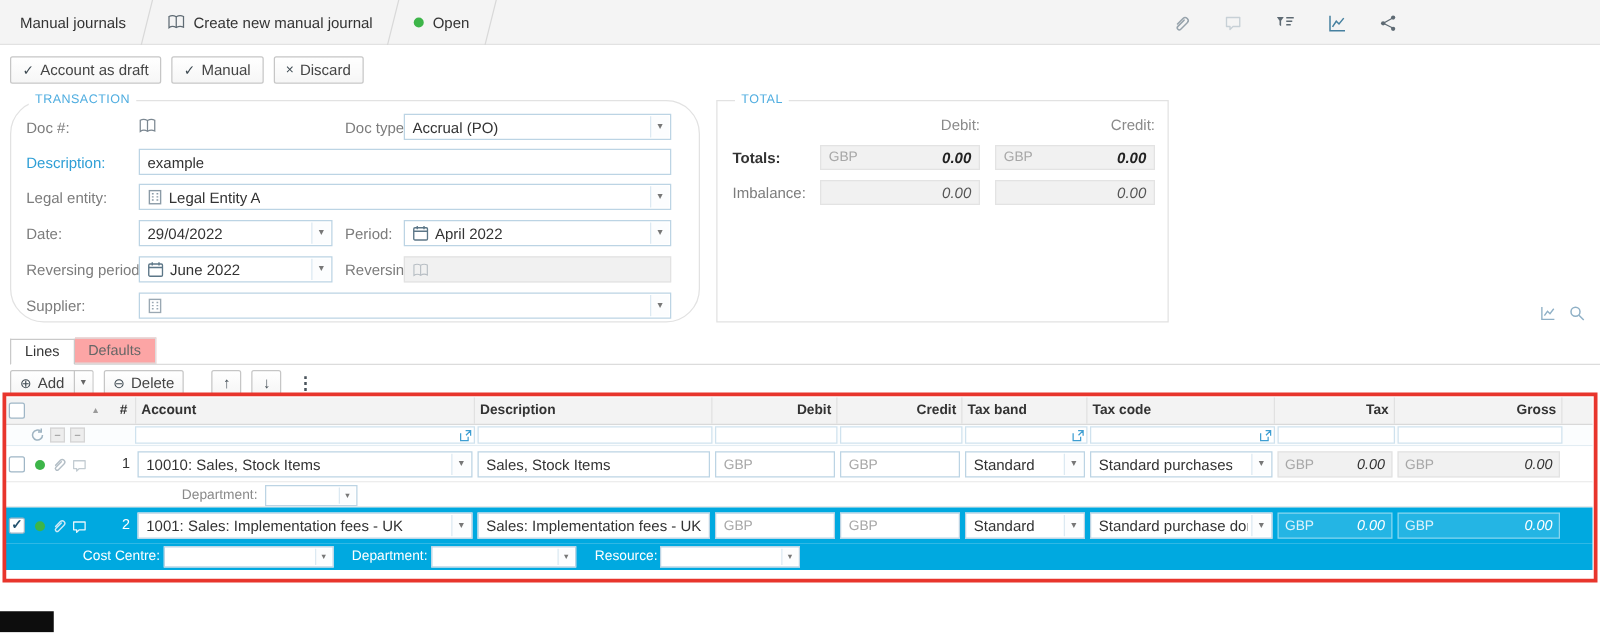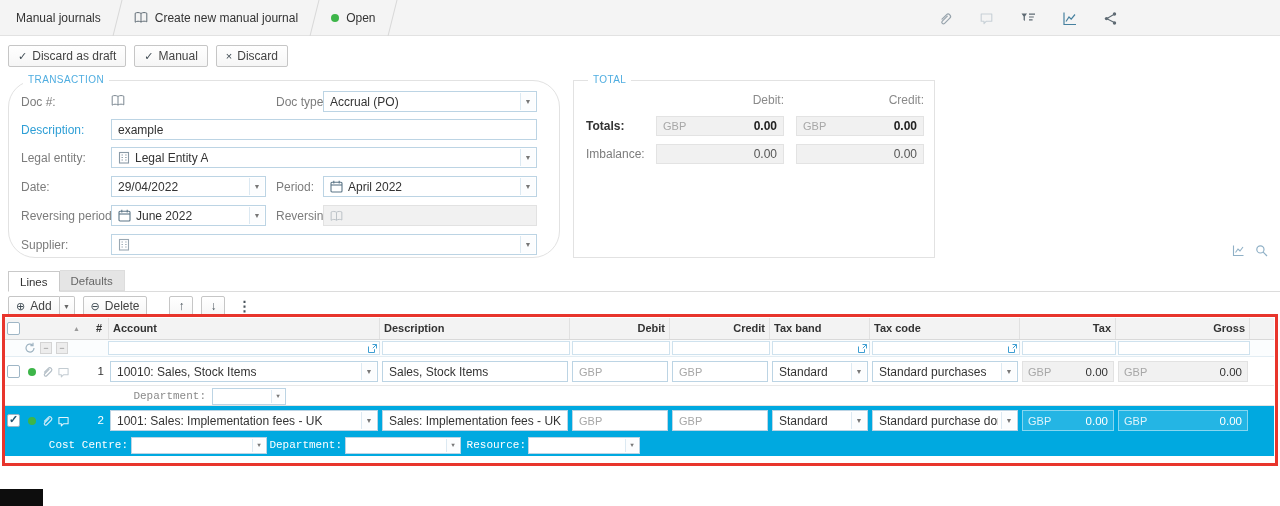--- a/index.html
+++ b/index.html
@@ -24,31 +24,31 @@
   .legend { position:absolute; top:-7px; left:14px; background:#fff; padding:0 5px; font-size:10px; color:#4fade0; letter-spacing:.4px; }
   .flabel { position:absolute; font-size:12px; color:#7c7c7c; white-space:nowrap; }
   .flabel.blue { color:#2f9fd6; }
   .ctl { position:absolute; height:21px; border:1px solid #bcd4e4; background:#fff; display:flex; align-items:center; gap:5px; padding:0 6px; font-size:12px; color:#333; overflow:hidden; }
   .ctl.pad-r { padding-right:19px; }
   .ctl-text { white-space:nowrap; overflow:hidden; }
   .caret { position:absolute; right:1px; top:1px; bottom:1px; width:15px; display:flex; align-items:center; justify-content:center; font-size:7px; color:#777; border-left:1px solid #dce9f2; background:#fcfdfe; }
   .ctl.disabled { background:#f1f1f1; border-color:#e2e2e2; color:#999; }
   .amt { position:absolute; top:4px; height:21px; display:flex; align-items:center; justify-content:space-between; padding:0 5px; background:#f1f1f1; border:1px solid #e2e2e2; font-size:11.5px; }
   .cur { color:#a7a7a7; font-size:11px; }
-  .val { color:#333; }
+  .val { color:#333;font-style:italic; }
   .tot-box { position:absolute; height:20px; display:flex; align-items:center; justify-content:space-between; padding:0 6px; background:#f1f1f1; border:1px solid #e3e3e3; font-size:12px; }
   .tot-box .val.bold { font-weight:bold; color:#222; }
   .hdr-lab { position:absolute; font-size:12px; color:#8a8a8a; text-align:right; }
   .corner-icons { position:absolute; right:12px; top:244px; display:flex; gap:10px; }
 
   
   .tabs { position:absolute; top:271px; left:8px; right:0; height:21px; display:flex; align-items:flex-end; border-bottom:1px solid #dcdcdc; }
   .tab { height:21px; padding:0 11px; font-size:11.5px; display:flex; align-items:center; cursor:pointer; }
   .tab.active { background:#fff; border:1px solid #c9c9c9; border-bottom:1px solid #fff; margin-bottom:-1px; color:#333; }
-  .tab.inactive { background:#e5e5e5; border:1px solid #ddd; border-left:none; color:#666; }
+  .tab.inactive { background:#fca5a5; border:1px solid #ddd; border-left:none; color:#666; }
 
   
   .linesbar { position:absolute; top:296px; left:8px; display:flex; align-items:center; gap:8px; }
   .btn.small { height:20px; padding:0 7px; }
   .split { display:flex; }
   .split .btn { border-radius:2px 0 0 2px; }
   .split .dd { width:15px; height:20px; border:1px solid #c6c6c6; border-left:none; border-radius:0 2px 2px 0; background:linear-gradient(#fff,#f6f6f6); display:flex; align-items:center; justify-content:center; font-size:7px; color:#666; cursor:pointer; }
   .sq { width:24px; height:20px; border:1px solid #c6c6c6; background:linear-gradient(#fff,#f6f6f6); border-radius:2px; display:flex; align-items:center; justify-content:center; font-size:12px; color:#4a545c; cursor:pointer; }
   .kebab { font-size:14px; font-weight:bold; color:#4a545c; padding:0 4px; cursor:pointer; }
 
@@ -63,21 +63,21 @@
   .cb { position:absolute; width:13px; height:13px; border:1px solid #9fb6c6; background:#fff; border-radius:2px; cursor:pointer; }
   .cb.checked::after { content:"✓"; position:absolute; left:1px; top:-2px; font-size:11px; color:#23526e; font-weight:bold; }
   .frow-f { top:22px; height:17px; background:#fbfdfe; border-bottom:1px solid #e3edf3; }
   .fbox { position:absolute; top:1px; height:14px; border:1px solid #cfe2ee; background:#fff; }
   .fbox .xicon { position:absolute; right:1px; top:1px; }
   .minibox { position:absolute; width:12px; height:12px; border:1px solid #d4d4d4; background:#ededed; color:#8a8a8a; font-size:9px; line-height:10px; text-align:center; cursor:pointer; }
   .r-data { height:29px; background:#fff; border-bottom:1px solid #e8e8e8; }
   .gdot { position:absolute; width:8px; height:8px; border-radius:50%; background:#3db549; }
   .ricon { position:absolute; display:flex; cursor:pointer; }
   .numcell { position:absolute; top:8px; text-align:right; color:#333; }
-  .srow { height:20px; background:#fff; border-bottom:1px solid #e2e2e2;font-family:Liberation Mono, monospace; }
+  .srow { height:20px; background:#fff; border-bottom:1px solid #e2e2e2; }
   .slabel { position:absolute; top:4px; font-size:11px; color:#8a8a8a; white-space:nowrap; }
   .mini-dd { position:absolute; height:17px; border:1px solid #bcd4e4; background:#fff; }
   .mini-dd .caret { width:13px; font-size:6px; }
 
   
   .sel { background:#00a9e0 !important; border-bottom:none !important; }
   .sel .numcell { color:#fff; }
   .sel .amt { background:rgba(255,255,255,.14); border-color:rgba(255,255,255,.45); }
   .sel .amt .cur { color:rgba(255,255,255,.85); }
   .sel .amt .val { color:#fff; }
@@ -143,21 +143,21 @@
             <circle cx="3.5" cy="7.6" r="1.7" fill="#5e6a73"></circle>
             <circle cx="11.5" cy="12" r="1.7" fill="#5e6a73"></circle>
           </svg>
         </span>
     </div>
   </div>
 
   <div class="actionbar">
     <button class="btn">
       <span class="glyph">✓</span>
-      <span>Discard as draft</span>
+      <span>Account as draft</span>
     </button>
     <button class="btn">
       <span class="glyph">✓</span>
       <span>Manual</span>
     </button>
     <button class="btn">
       <span class="glyph">×</span>
       <span>Discard</span>
     </button>
   </div>

